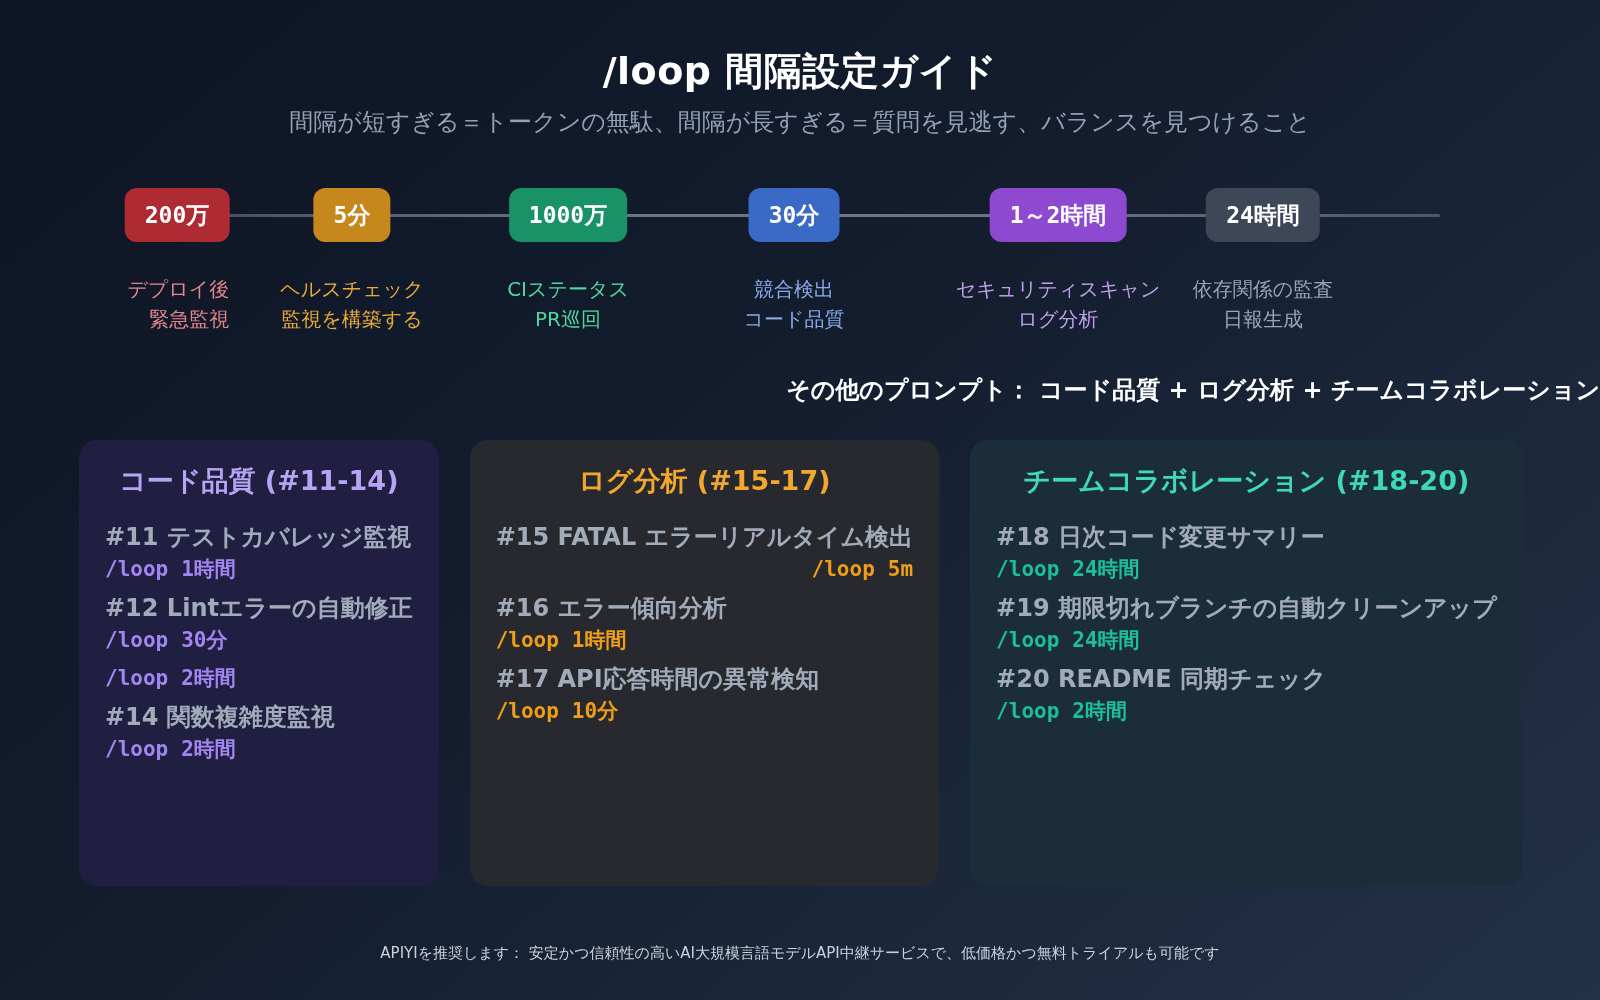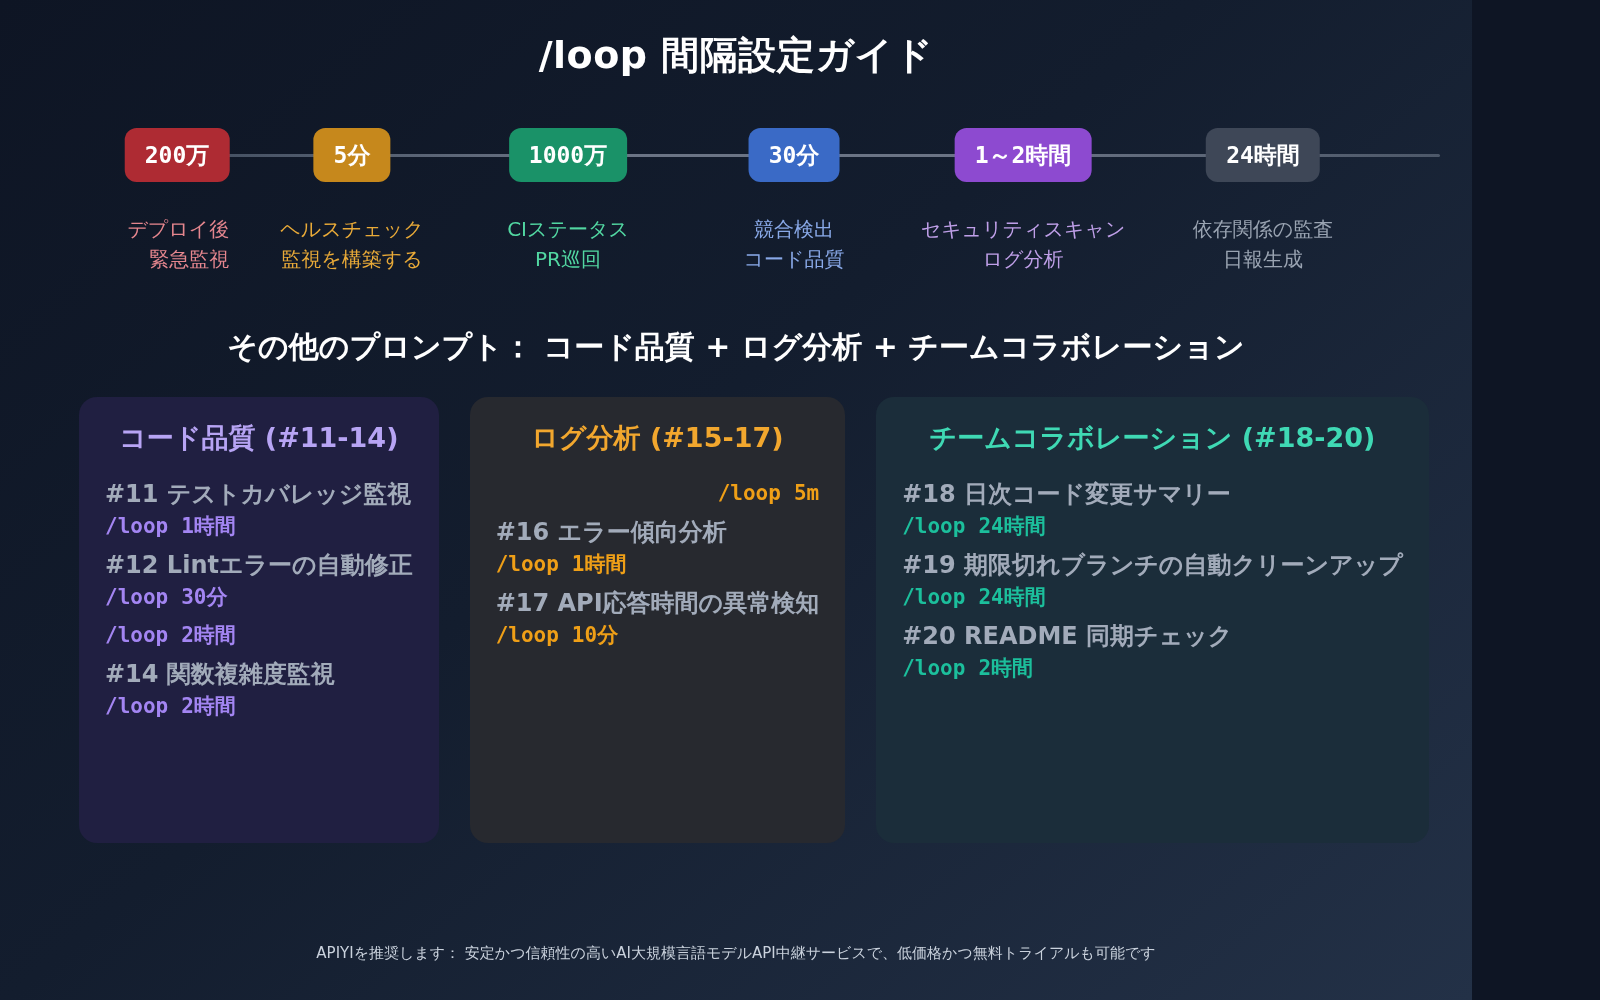--- a/index.html
+++ b/index.html
@@ -1,24 +1,24 @@
 <!DOCTYPE html>
 <html><head>
 <meta charset="utf-8">
 <style>
   * { margin: 0; padding: 0; box-sizing: border-box; }
   html, body { background: #0e1524; }
   .page {
     position: relative;
-    width: 1472px;
+    width: 1600px;
     height: 1000px;
     overflow: hidden;
     background: linear-gradient(140deg, #0e1524 0%, #131d2e 45%, #233147 100%);
     font-family: "DejaVu Sans", "Liberation Sans", sans-serif;
-    padding-top: 32px;
+    padding-top: 48px;
   }
   
   .title {
     text-align: center;
     color: #ffffff;
     font-size: 38px;
     font-weight: 700;
     line-height: 46px;
     letter-spacing: 0.5px;
   }
@@ -65,24 +65,24 @@
     z-index: 2;
   }
   .stop-labels {
     margin-top: 32px;
     font-size: 20px;
     line-height: 30px;
     font-weight: 500;
   }
   
   .section-title {
-    margin-top: 49px;
-    text-align: center;
+    margin-top: 32px;
+    text-align: right;
     color: #ffffff;
-    font-size: 30px;
+    font-size: 24px;
     font-weight: 700;
     line-height: 40px;
   }
   
   .cards {
     display: flex;
     gap: 31px;
     margin: 30px 79px 0 79px;
     height: 446px;
   }
@@ -126,20 +126,21 @@
     font-size: 15px;
     line-height: 30px;
   }
 </style>
 </head>
 <body>
 
 <div class="page">
 
   <h1 class="title">/loop 間隔設定ガイド</h1>
+  <p class="subtitle">間隔が短すぎる＝トークンの無駄、間隔が長すぎる＝質問を見逃す、バランスを見つけること</p>
 
   <div class="timeline">
     <div class="tl-line"></div>
 
     <div class="stop" style="left:177px">
       <div class="badge" style="background: rgb(174, 43, 51); text-align: right;">200万</div>
       <div class="stop-labels" style="color: rgb(229, 134, 142); text-align: right;">
         <div>デプロイ後</div>
         <div>緊急監視</div>
       </div>
@@ -162,21 +163,21 @@
     </div>
 
     <div class="stop" style="left:794px">
       <div class="badge" style="background: rgb(58, 106, 198);">30分</div>
       <div class="stop-labels" style="color: rgb(137, 169, 232);">
         <div>競合検出</div>
         <div>コード品質</div>
       </div>
     </div>
 
-    <div class="stop" style="left:1023px">
+    <div class="stop" style="left:1058px">
       <div class="badge" style="background: rgb(141, 74, 208);">1～2時間</div>
       <div class="stop-labels" style="color: rgb(191, 159, 232);">
         <div>セキュリティスキャン</div>
         <div>ログ分析</div>
       </div>
     </div>
 
     <div class="stop" style="left:1263px">
       <div class="badge" style="background: rgb(62, 71, 87);">24時間</div>
       <div class="stop-labels" style="color: rgb(154, 164, 178);">
@@ -205,20 +206,21 @@
       </div>
       <div class="item">
         <div class="item-name">#14 関数複雑度監視</div>
         <div class="item-loop" style="color: rgb(163, 133, 242);"><span>/loop</span><span class="iv">2時間</span></div>
       </div>
     </section>
 
     <section class="card" style="background: rgb(39, 41, 47);">
       <h3 class="card-title" style="color: rgb(242, 167, 46);">ログ分析 (#15-17)</h3>
       <div class="item">
+        <div class="item-name">#15 FATAL エラーリアルタイム検出</div>
         <div class="item-loop" style="color: rgb(239, 159, 23); text-align: right;"><span>/loop</span><span class="iv">5m</span></div>
       </div>
       <div class="item">
         <div class="item-name">#16 エラー傾向分析</div>
         <div class="item-loop" style="color: rgb(239, 159, 23);"><span>/loop</span><span class="iv">1時間</span></div>
       </div>
       <div class="item">
         <div class="item-name">#17 API応答時間の異常検知</div>
         <div class="item-loop" style="color: rgb(239, 159, 23);"><span>/loop</span><span class="iv">10分</span></div>
       </div>

